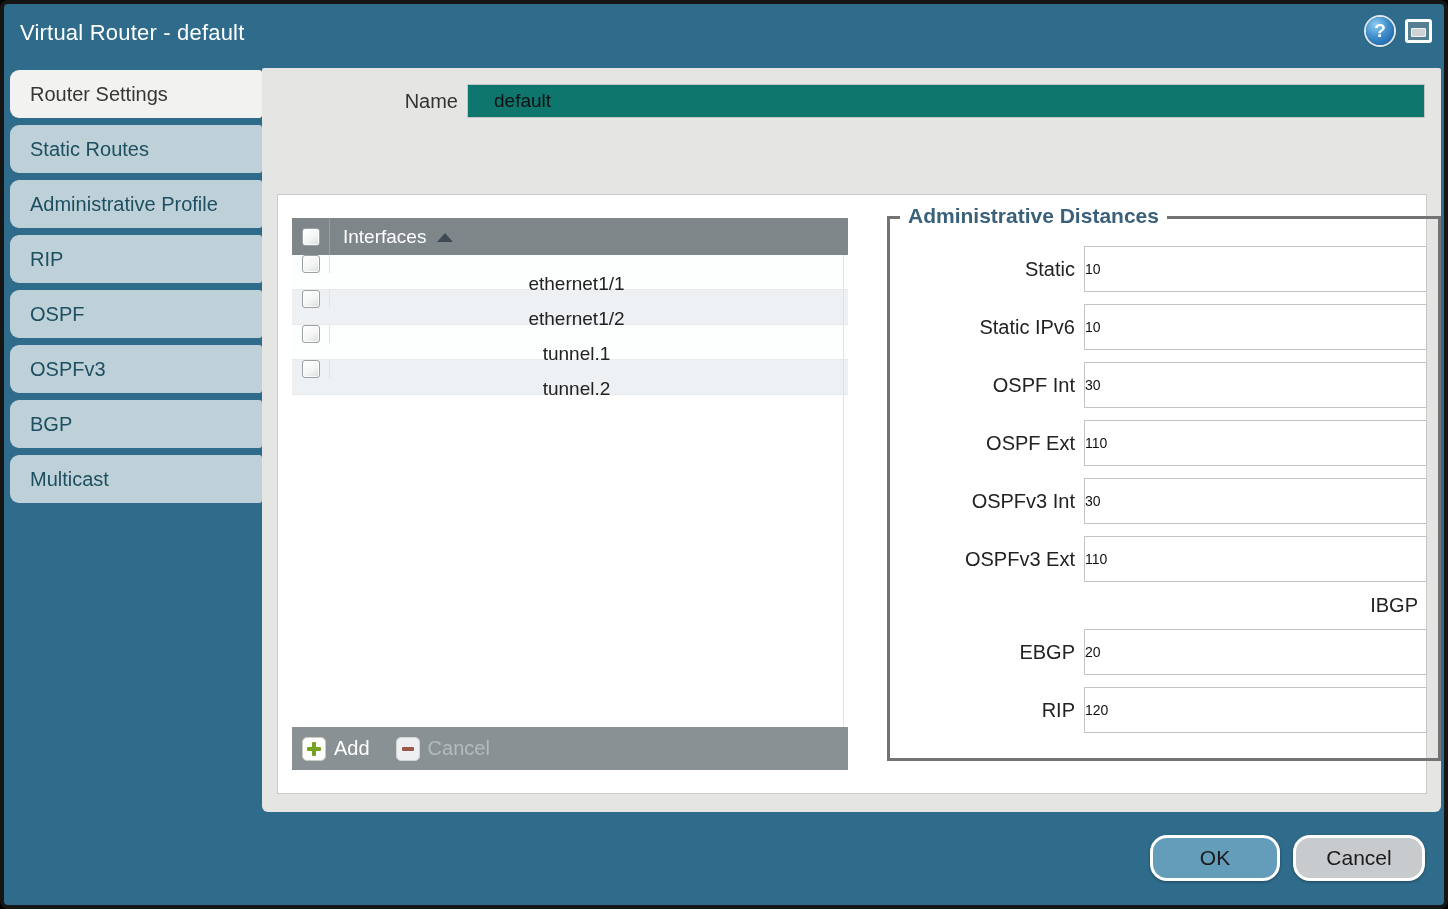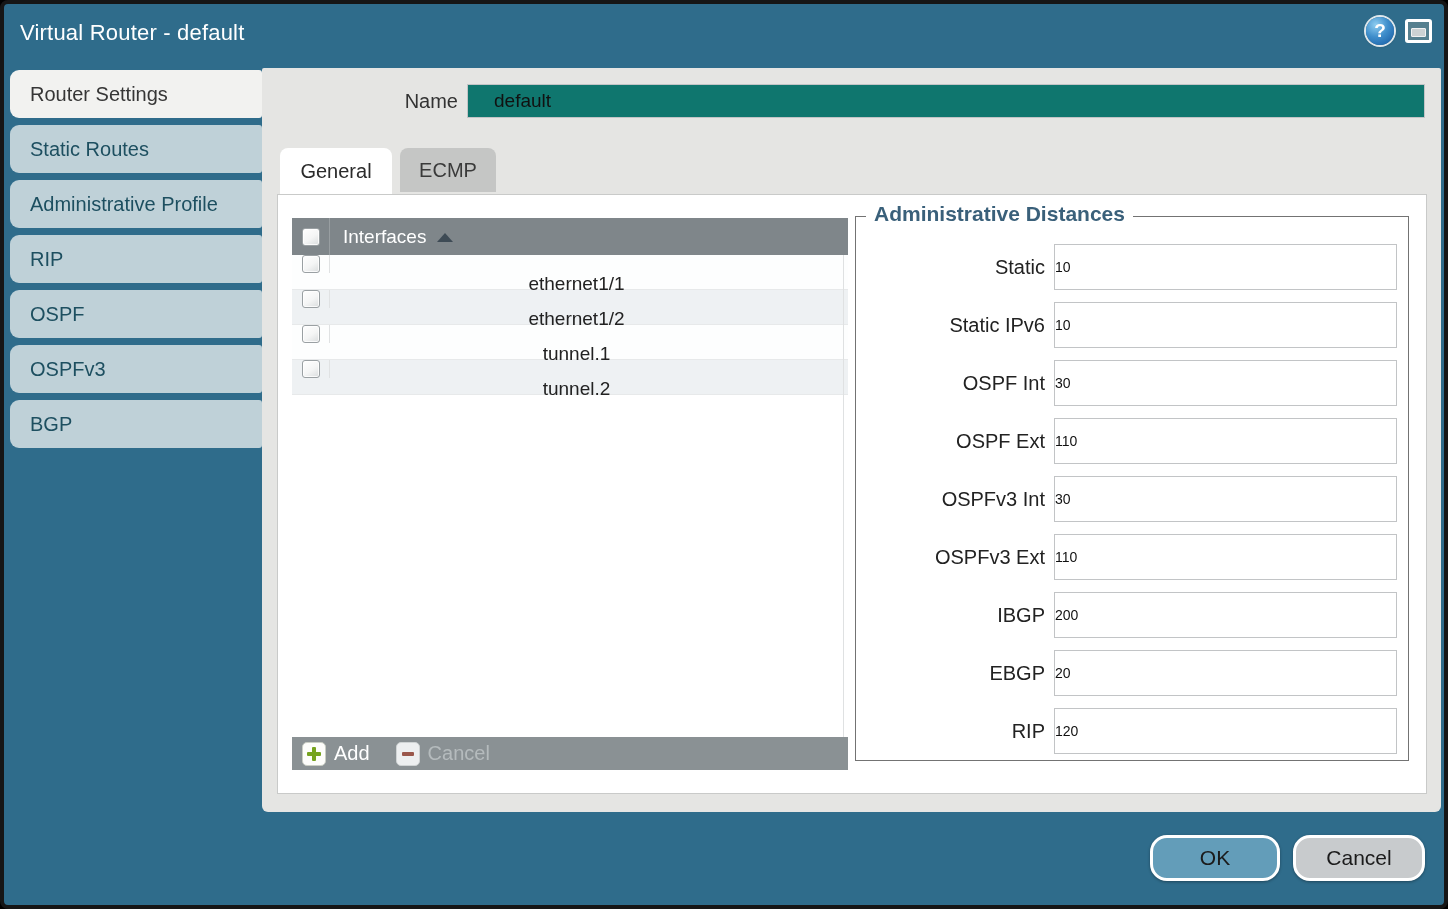--- a/index.html
+++ b/index.html
@@ -95,21 +95,21 @@
     border-bottom:9px solid #3e4b55; cursor:pointer;
   }
   .tbl-body { flex:1 1 auto; position:relative; background:#fff; overflow:hidden; }
   .tbl-body::after { content:""; position:absolute; top:0; bottom:0; right:4px; width:1px; background:#dfe1e2; }
   .row { height:35px; display:flex; align-items:center; font-size:19px; color:#222;
     border-bottom:1px solid #e7e9ea; background:#fdfefe; cursor:pointer;flex-direction:column; }
   .row.alt { background:#eef1f3; }
   .row .cb-cell { border-right:1px solid #e0e2e3; }
   .row-label { margin-left:13px; }
   .tbl-footer {
-    height:33px; background:#8a9194; flex:0 0 auto;
+    height:43px; background:#8a9194; flex:0 0 auto;
     display:flex; align-items:center; padding-left:10px; gap:26px;
   }
   .action { display:flex; align-items:center; gap:8px; font-size:20px; cursor:pointer; }
   .action.add { color:#fff; }
   .action.delete { color:#b5bbbd; cursor:default; }
   .add-icon {
     width:24px; height:24px; background:#fdfdfb; border:1px solid #c9cdc4; border-radius:5px;
     position:relative;
   }
   .add-icon::before, .add-icon::after {
@@ -121,22 +121,22 @@
     width:24px; height:24px; background:#edeff0; border:1px solid #cfd3d4; border-radius:5px;
     position:relative;
   }
   .delete-icon::before {
     content:""; position:absolute; left:5px; right:5px; top:9px; bottom:9px;
     background:#9a574b; border-radius:1px;
   }
 
   
   .fs {
-    position:absolute; left:577px; top:21px; width:554px; height:545px;
-    border:1px solid #737373;
+    position:absolute; left:609px; top:21px; width:554px; height:545px;
+    border:3px solid #737373;
   }
   .fs-legend {
     position:absolute; top:-15px; left:10px; background:#fff; padding:0 8px;
     font-size:21px; font-weight:bold; color:#3a607a;
   }
   .fs-rows { padding-top:27px; }
   .fs-row { display:flex; align-items:center; justify-content:flex-end;
     margin-bottom:12px; padding-right:11px; }
   .fs-row label { font-size:20px; color:#222; margin-right:9px; }
   .fs-row input {
@@ -180,33 +180,32 @@
   </div>
       <div class="side-tab">
     <span>OSPF</span>
   </div>
       <div class="side-tab">
     <span>OSPFv3</span>
   </div>
       <div class="side-tab">
     <span>BGP</span>
   </div>
+      <div class="side-tab">
+    <span>Multicast</span>
+  </div>
     </div>
 
   <div class="panel">
 
     <div class="name-row">
       <label>Name</label>
       <input class="name-input" type="text" value="default" style="">
     </div>
 
-    <div class="tab-strip">
-      <div class="tab active">General</div>
-      <div class="tab inactive">ECMP</div>
-    </div>
 
     <div class="inner">
 
       <div class="tbl">
         <div class="tbl-header">
           <div class="cb-cell">
             <div class="checkbox"></div>
           </div>
           <span class="hdr-label">Interfaces</span>
           <div class="sort-asc-icon"></div>
@@ -271,21 +270,20 @@
             <div class="fs-row">
     <label>OSPFv3 Int</label>
     <input type="text" value="30" style="">
   </div>
             <div class="fs-row">
     <label>OSPFv3 Ext</label>
     <input type="text" value="110" style="">
   </div>
             <div class="fs-row">
     <label>IBGP</label>
-    <input type="text" value="200" style="">
   </div>
             <div class="fs-row">
     <label>EBGP</label>
     <input type="text" value="20" style="">
   </div>
             <div class="fs-row">
     <label>RIP</label>
     <input type="text" value="120" style="">
   </div>
           </div>

